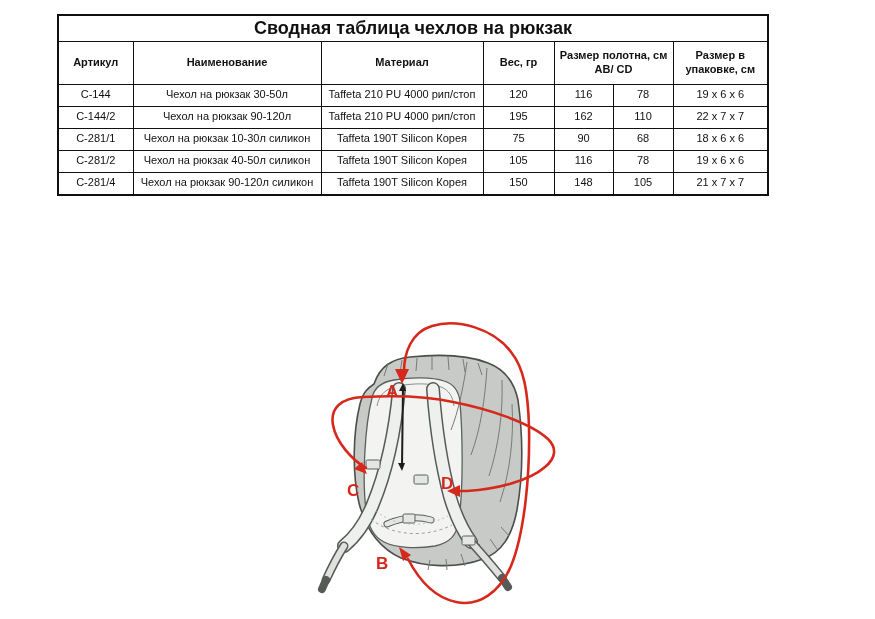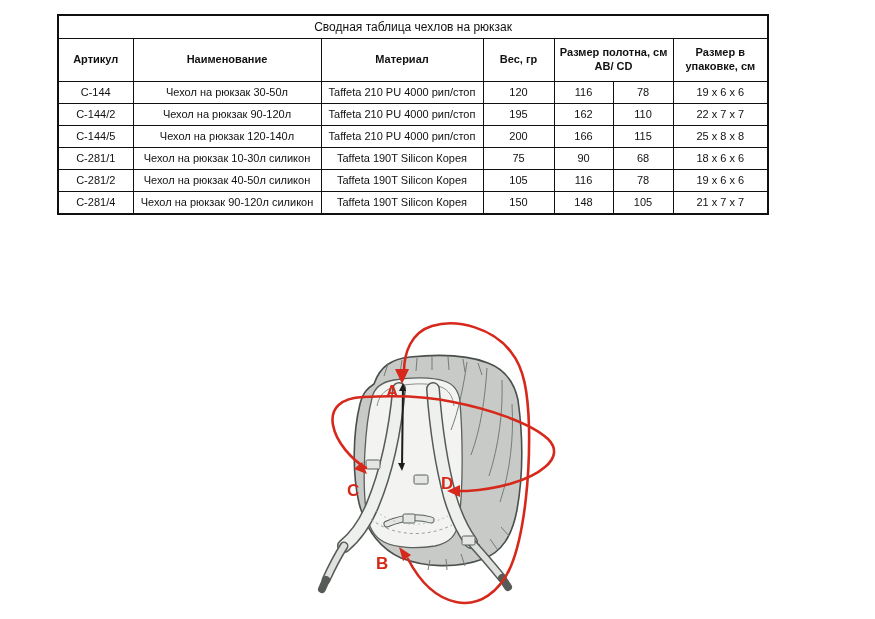--- a/index.html
+++ b/index.html
@@ -3,21 +3,21 @@
 <meta charset="utf-8">
 <style>
   html,body{margin:0;padding:0;background:#ffffff;}
   .page{position:relative;width:875px;height:619px;background:#ffffff;overflow:hidden;
         font-family:"Liberation Sans","DejaVu Sans",sans-serif;color:#111;}
   table.summary{position:absolute;left:57px;top:14px;border-collapse:collapse;
         table-layout:fixed;width:710px;border:2px solid #101010;}
   table.summary th,table.summary td{border:1px solid #101010;text-align:center;
         vertical-align:middle;font-size:11px;line-height:1.25;padding:1px 3px;
         overflow:hidden;white-space:nowrap;}
-  tr.title-row th{height:20px;font-size:12px;font-weight:normal;white-space:normal;margin-left:27px;}
+  tr.title-row th{height:20px;font-size:18px;font-weight:bold;white-space:normal;margin-left:27px;}
   tr.header-row th{height:40px;font-weight:bold;white-space:normal;}
   tbody td{height:19px;font-weight:normal;}
   svg.figure{position:absolute;left:295px;top:312px;width:410px;height:307px;}
   .redletter{font-family:"Liberation Sans","DejaVu Sans",sans-serif;font-size:17px;font-weight:bold;}
 </style>
 </head>
 <body>
 
 <div class="page">
 
@@ -55,29 +55,20 @@
           <td>19 x 6 x 6</td>
         </tr>
       <tr>
           <td>С-144/2</td>
           <td>Чехол на рюкзак 90-120л</td>
           <td>Taffeta 210 PU 4000 рип/стоп</td>
           <td>195</td>
           <td>162</td>
           <td>110</td>
           <td>22 x 7 x 7</td>
-        </tr>
-      <tr>
-          <td>С-144/5</td>
-          <td>Чехол на рюкзак 120-140л</td>
-          <td>Taffeta 210 PU 4000 рип/стоп</td>
-          <td>200</td>
-          <td>166</td>
-          <td>115</td>
-          <td>25 x 8 x 8</td>
         </tr>
       <tr>
           <td>С-281/1</td>
           <td>Чехол на рюкзак 10-30л силикон</td>
           <td>Taffeta 190T Silicon Корея</td>
           <td>75</td>
           <td>90</td>
           <td>68</td>
           <td>18 x 6 x 6</td>
         </tr>

